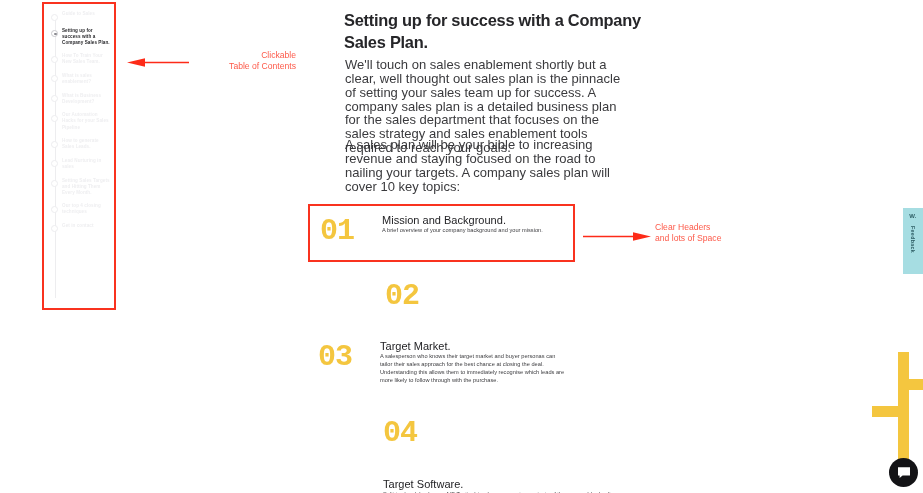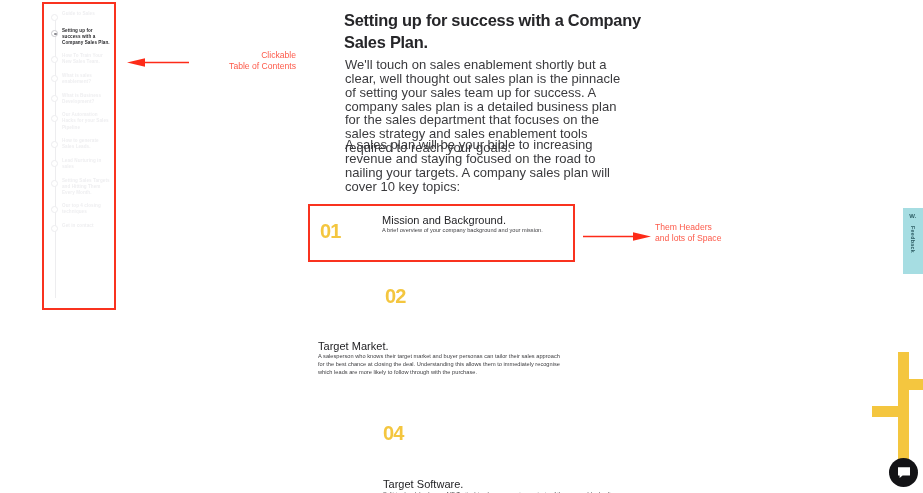--- a/index.html
+++ b/index.html
@@ -115,28 +115,28 @@
   #para-1 { top: 58px; }
   #para-2 { top: 138px; }
 
   
   .num-row {
     position: absolute;
     display: flex;
     align-items: flex-start;
   }
   .num-row .num {
-    font-size: 20px;
+    font-size: 30px;
     line-height: 30px;
     font-weight: 800;
     color: #f4c63f;
     letter-spacing: -0.9px;
     width: 62px;
     flex: 0 0 62px;
-    font-family: Liberation Sans, sans-serif;
+    font-family: Liberation Mono, monospace;
   }
   .num-row .txt { flex: 1 1 auto; }
   .num-row .txt .hdr {
     font-size: 11px;
     line-height: 9.4px;
     font-weight: 400;
     color: #232326;
     margin-bottom: 0.5px;
     letter-spacing: 0.02px;
   }
@@ -316,20 +316,21 @@
         <div class="hdr">Mission and Background.</div>
         <div class="desc">A brief overview of your company background and your mission.</div>
       </div>
     </div>
 
     <div class="num-row" id="row-02">
       <div class="num">02</div>
     </div>
 
     <div class="num-row" id="row-03">
+      <div class="num">03</div>
       <div class="txt">
         <div class="hdr">Target Market.</div>
         <div class="desc">A salesperson who knows their target market and buyer personas can tailor their sales approach for the best chance at closing the deal. Understanding this allows them to immediately recognise which leads are more likely to follow through with the purchase.</div>
       </div>
     </div>
 
     <div class="num-row" id="row-04">
       <div class="num">04</div>
       <div class="txt">
         <div class="hdr">Target Software.</div>
@@ -338,21 +339,21 @@
     </div>
   </div>
 
   <div class="arrow-wrap" id="arrow-right">
     <svg width="68" height="9" viewBox="0 0 68 9">
       <line x1="0" y1="4.5" x2="50" y2="4.5" stroke="#fd2b18" stroke-width="1.6"></line>
       <polygon points="68,4.5 50,0.2 50,8.8" fill="#fd2b18"></polygon>
     </svg>
   </div>
   <div class="annot" id="annot-headers">
-    <div>Them Headers</div>
+    <div>Clear Headers</div>
     <div>and lots of Space</div>
   </div>
 
   <div id="deco-cross">
     <div class="v"></div>
     <div class="h1"></div>
     <div class="h2"></div>
   </div>
 
   <div id="feedback-tab">

